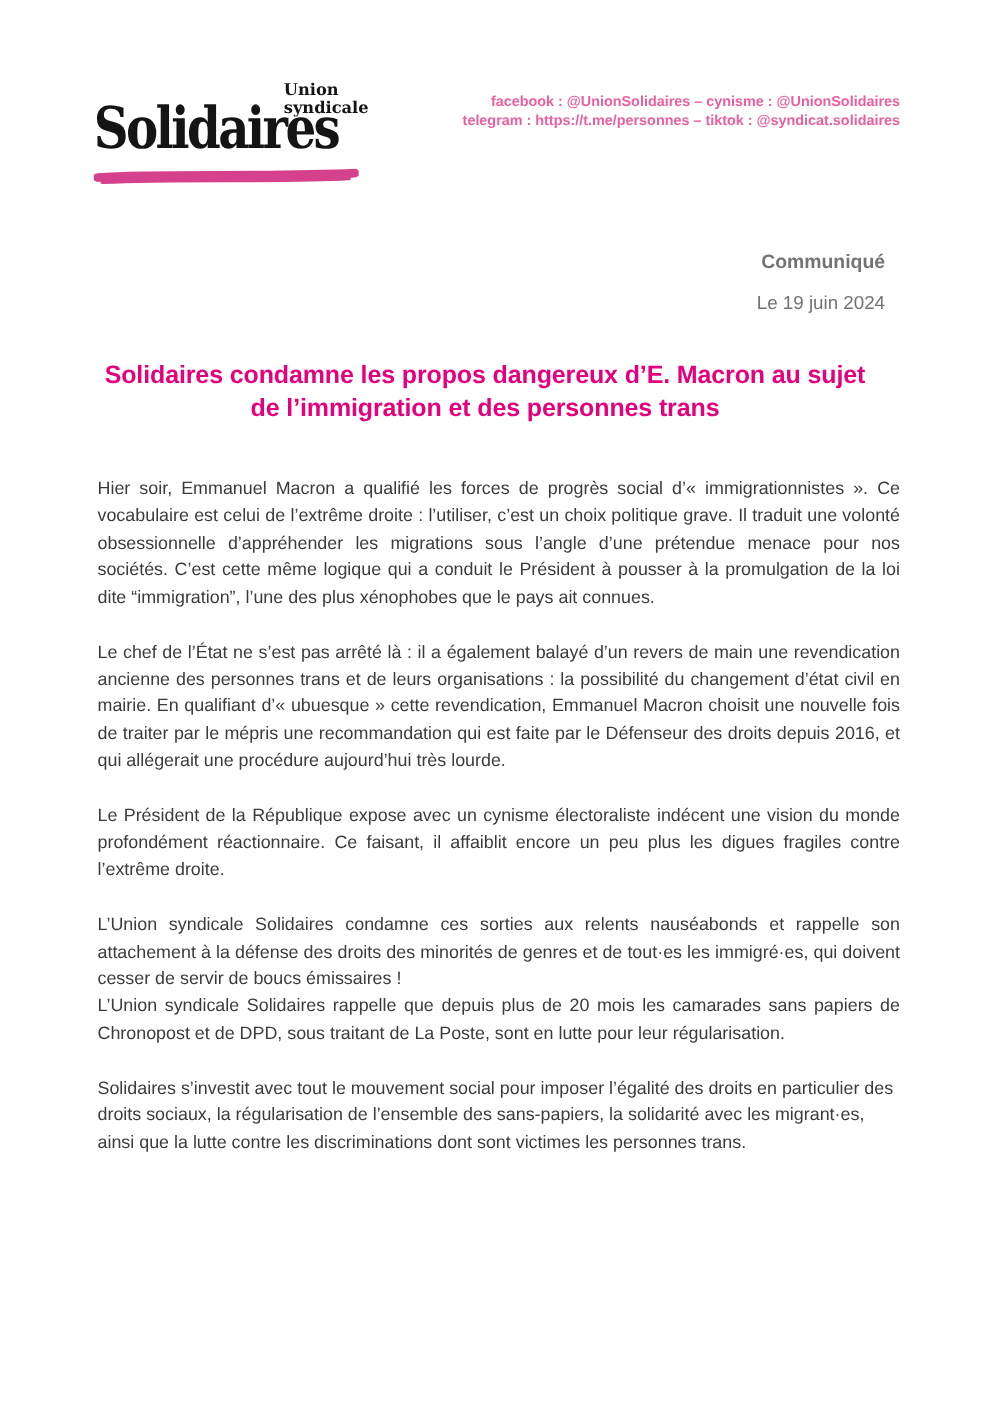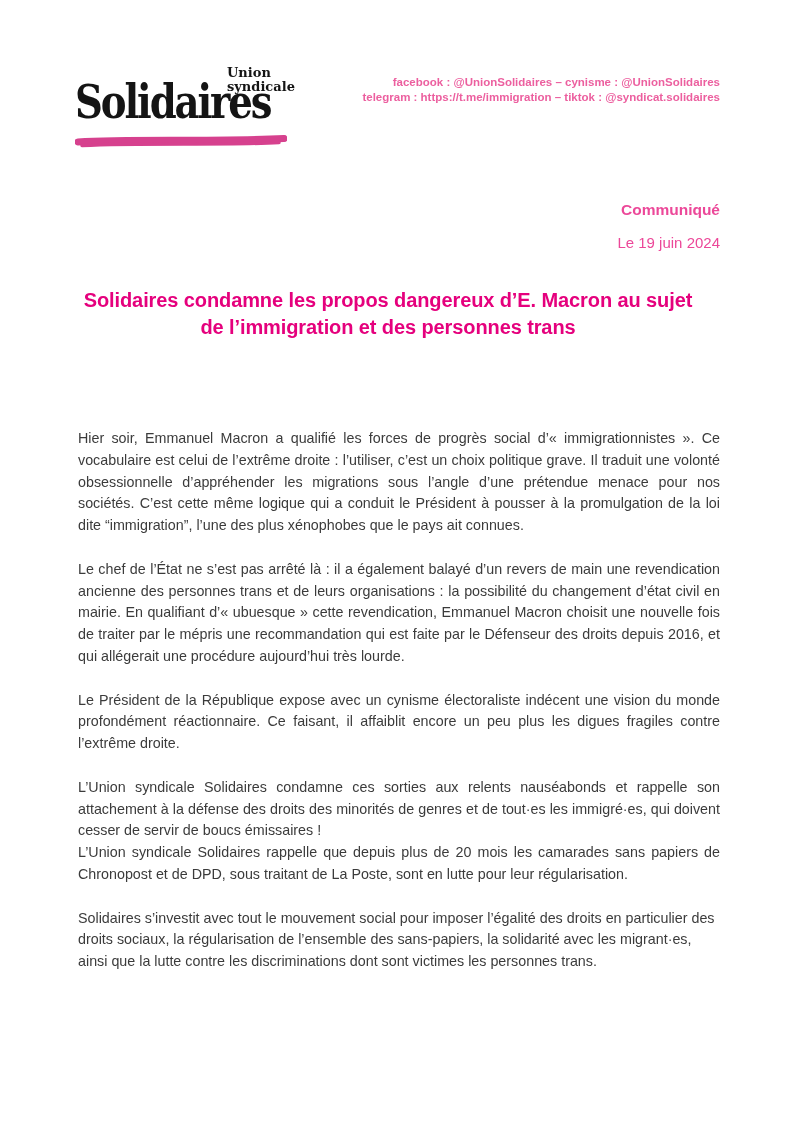--- a/index.html
+++ b/index.html
@@ -65,24 +65,24 @@
     text-align: right;
     font-size: 11.5px;
     line-height: 14.6px;
     color: #ec5f9f;
     font-weight: 600;
   }
 
   
   .meta {
     position: absolute;
-    right: 75px;
+    right: 87px;
     top: 200px;
     text-align: right;
-    color: #ec4899;
+    color: #737373;
   }
   .meta-kicker {
     font-weight: 700;
     font-size: 15.5px;
     line-height: 19px;
   }
   .meta-date {
     font-size: 15px;
     line-height: 19px;
     margin-top: 14px;
@@ -105,21 +105,20 @@
 
   
   .doc-body {
     position: absolute;
     left: 78px;
     top: 381px;
     width: 642px;
     font-size: 14.3px;
     line-height: 21.8px;
     color: #3b3b3b;
-    margin-top: 47px;
   }
   .doc-body p {
     margin: 0 0 21.8px 0;
     text-align: justify;
   }
   .doc-body p.no-gap {
     margin-bottom: 0;
   }
   .doc-body p.align-left {
     text-align: left;
@@ -137,21 +136,21 @@
     </div>
     <div class="logo-main">Solidaires</div>
     <svg class="logo-underline" width="212" height="16" viewBox="0 0 212 16" aria-hidden="true">
       <path d="M3 8 C 55 4.5, 130 8, 209 4.5" stroke="#d6418e" stroke-width="7" fill="none" stroke-linecap="round"></path>
       <path d="M7 11.5 C 70 8.5, 150 11.5, 204 8.5" stroke="#d6418e" stroke-width="3.5" fill="none" stroke-linecap="round"></path>
     </svg>
   </div>
 
   <div class="contacts">
     <div>facebook : @UnionSolidaires – cynisme : @UnionSolidaires</div>
-    <div>telegram : https://t.me/immigration – tiktok : @syndicat.solidaires</div>
+    <div>telegram : https://t.me/personnes – tiktok : @syndicat.solidaires</div>
   </div>
 
   <div class="meta">
     <div class="meta-kicker">Communiqué</div>
     <div class="meta-date">Le 19 juin 2024</div>
   </div>
 
   <h1 class="doc-title">Solidaires condamne les propos dangereux d’E. Macron au sujet de l’immigration et des personnes trans</h1>
 
   <div class="doc-body">

